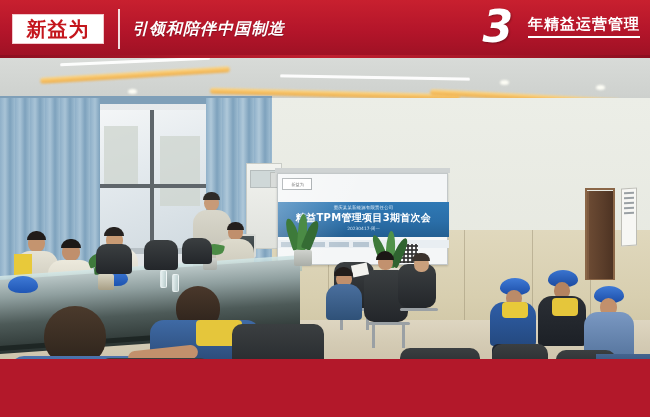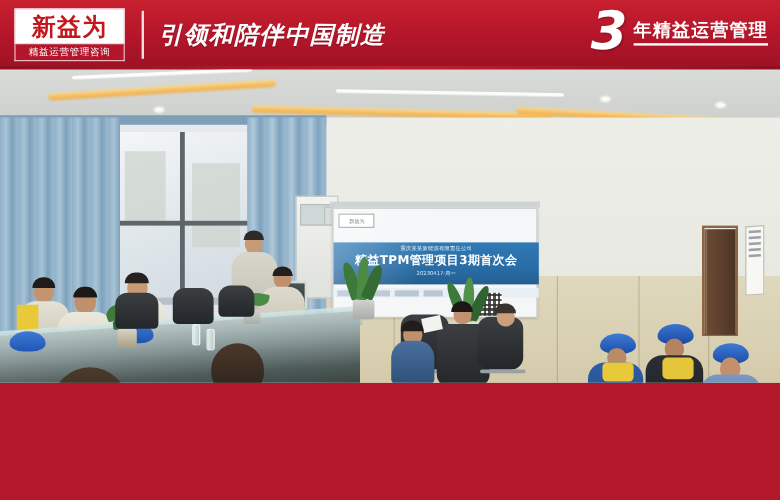--- a/index.html
+++ b/index.html
@@ -2,21 +2,21 @@
 <html><head>
 <meta charset="utf-8">
 <style>
   * { box-sizing: border-box; margin: 0; padding: 0; }
   html, body {
     width: 650px; height: 417px;
     overflow: hidden;
     font-family: "Liberation Sans", sans-serif;
     background: #b3182a;
   }
-  .page { position: relative; width: 650px; height: 319px; overflow: hidden; }
+  .page { position: relative; width: 650px; height: 359px; overflow: hidden; }
 
   
   .header {
     position: absolute; left: 0; top: 0; width: 650px; height: 58px;
     background: linear-gradient(180deg,#c8202f 0%, #b3152a 55%, #9d1124 100%);
     display: flex; align-items: center; overflow: hidden;
   }
   .header:after{
     content:""; position:absolute; left:0; right:0; bottom:0; height:3px;
     background: linear-gradient(90deg,#8d0f20,#c02030,#8d0f20);
@@ -37,30 +37,30 @@
     border:1px solid #e9b9bf; border-top:none;
     font-family:"DejaVu Sans", sans-serif;
   }
   .divider-vert {
     width:2px; height:40px; background:#ffffff; opacity:.85; margin-left:14px; margin-right:12px;
   }
   .slogan {
     color:#ffffff; font-family:"DejaVu Serif", serif; font-style:italic; font-weight:bold;
     line-height:1.25; text-shadow:0 1px 1px rgba(0,0,0,.25);
   }
-  .slogan .l1 { font-size:20px; display:block; letter-spacing:1px; }
+  .slogan .l1 { font-size:16px; display:block; letter-spacing:1px; }
   .slogan .l2 { font-size:16px; display:block; letter-spacing:1px; padding-left:48px; }
 
   .years-block { position:absolute; right:10px; top:3px; display:flex; align-items:center; }
   .years-num {
     color:#ffffff; font-size:44px; font-weight:bold; font-style:italic;
     line-height:48px; font-family:"DejaVu Sans", sans-serif; letter-spacing:-1px;
     text-shadow:1px 1px 2px rgba(0,0,0,.3);
   }
-  .years-text { margin-left:6px; color:#ffffff; font-family:Liberation Serif, serif; }
+  .years-text { margin-left:16px; color:#ffffff; font-family:Liberation Mono, monospace; }
   .years-text .t1 { font-size:15px; font-weight:bold; display:block; letter-spacing:1px; line-height:20px;}
   .years-text .t2 { font-size:15px; font-weight:bold; display:block; letter-spacing:3px; line-height:21px; padding-top:1px;}
   .years-rule { height:2px; background:#ffffff; width:100%; }
 
   
   .photo {
     position:absolute; left:0; top:58px; width:650px; height:318px; overflow:hidden;
     background:#cfd4d2;
   }
   
@@ -194,21 +194,20 @@
 </style>
 </head>
 <body>
 
 <div class="page">
 
   <div class="header">
 
     <div class="logo-block">
       <div class="logo-main">新益为</div>
-      <div class="logo-sub">精益运营管理咨询</div>
     </div>
 
     <div class="divider-vert"></div>
 
     <div class="slogan">
       <span class="l1">引领和陪伴中国制造</span>
     </div>
 
     <div class="years-block">
       <div class="years-num">3</div>

